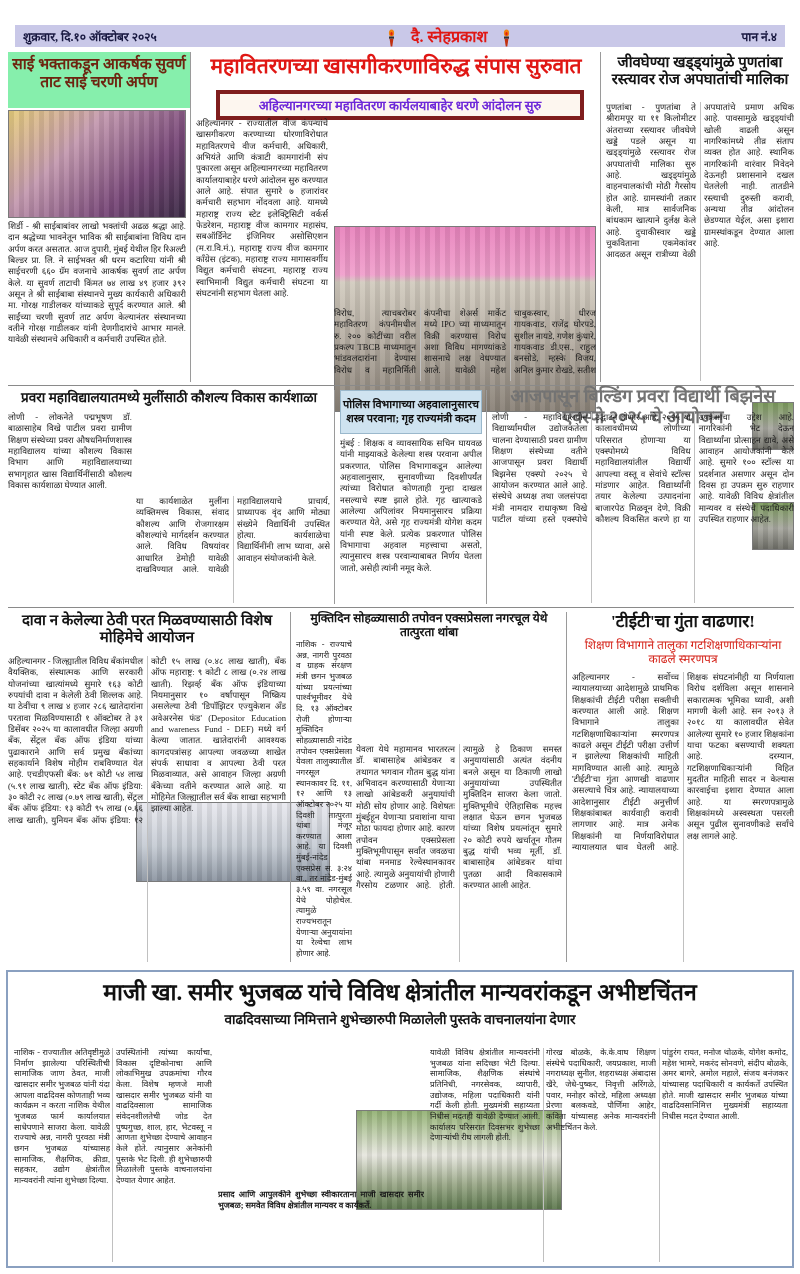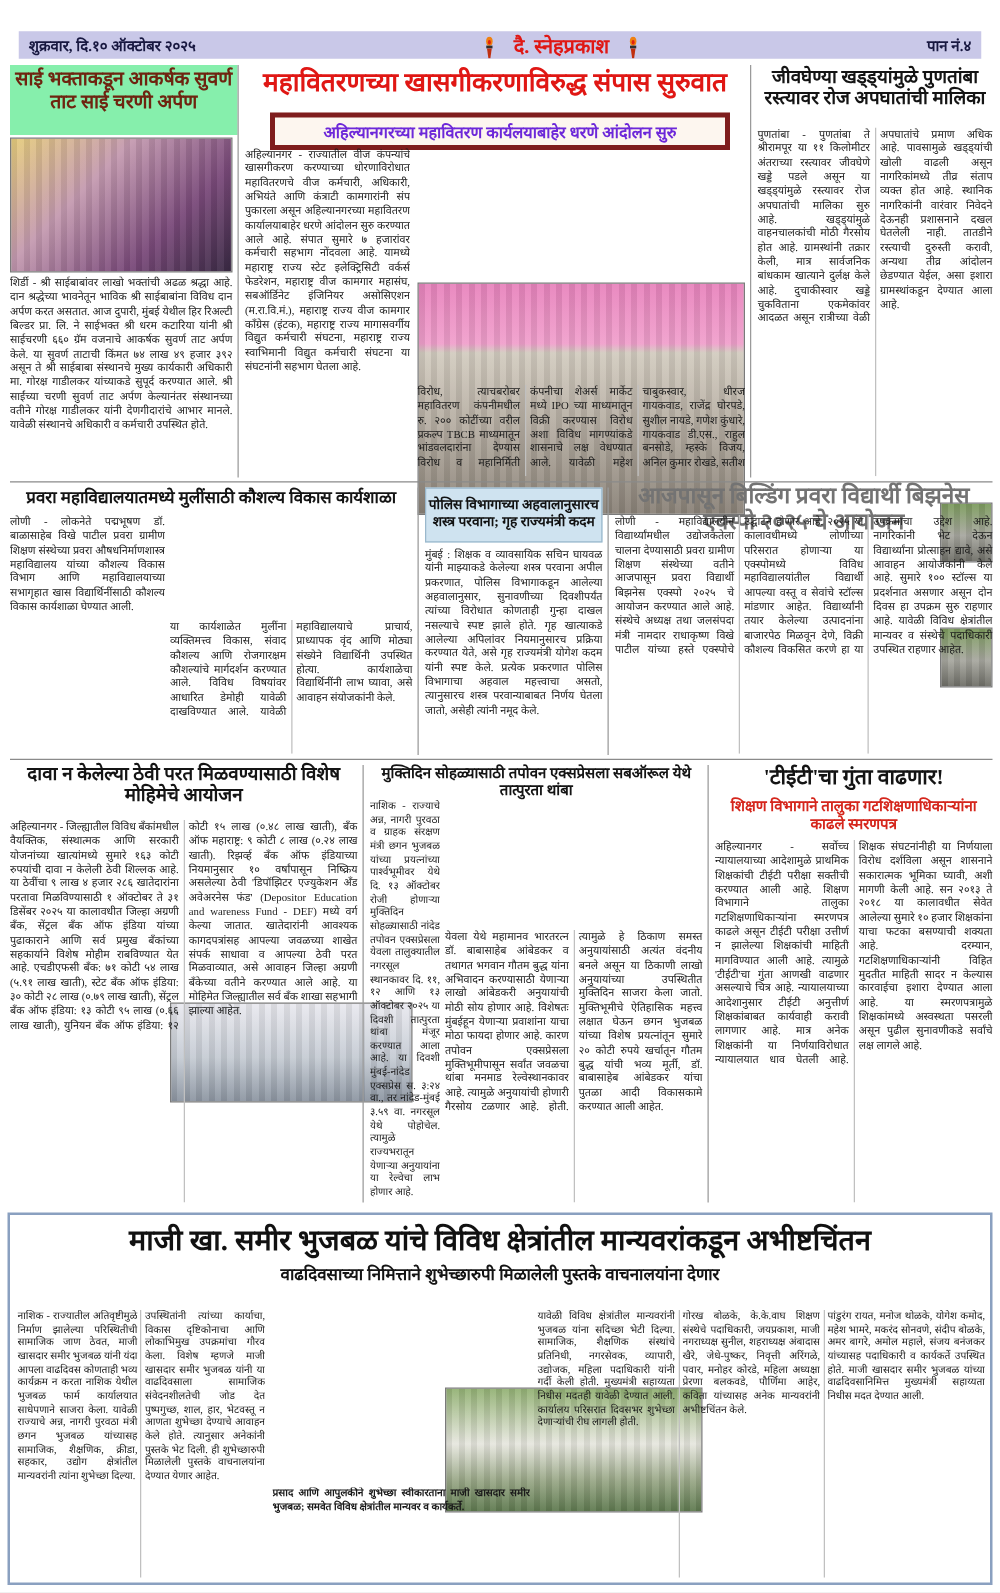--- a/index.html
+++ b/index.html
@@ -12,21 +12,21 @@
   .masthead .date{font-weight:bold;font-size:12px;color:#181840;}
   .masthead .pageno{font-weight:bold;font-size:12px;color:#181840;}
   .masthead .center{display:flex;align-items:flex-end;gap:14px;}
   .masthead .title{font-weight:bold;font-size:16px;color:#e01714;}
   
   .hl{font-weight:bold;text-align:center;line-height:1.15;}
   .hl-maroon{color:#6e2410;background:#86efac;padding:3px 2px;}
   .hl-red{color:#e01714;}
   .subbox{border:4px solid #7f1d1d;color:#6d28d9;font-weight:bold;text-align:center;
           background:#fdf6ef;display:flex;align-items:center;justify-content:center;}
-  .subred{color:#d5261c;font-weight:bold;text-align:center;line-height:1.2;}
+  .subred{color:#d5261c;font-weight:normal;text-align:center;line-height:1.2;}
   .bluebox{background:#cfe3f0;border:1px solid #9ab8cc;font-weight:bold;text-align:center;
            display:flex;align-items:center;justify-content:center;line-height:1.25;box-sizing:border-box;}
   
   .bt{font-size:8.6px;line-height:1.32;text-align:justify;color:#1a1a1a;overflow:hidden;}
   .bt-sm{font-size:8.2px;line-height:1.3;text-align:justify;color:#1a1a1a;overflow:hidden;}
   .c2{column-count:2;column-gap:8px;column-rule:1px solid #c0c0c0;}
   .c3{column-count:3;column-gap:8px;column-rule:1px solid #c0c0c0;}
   
   .photo{border:1px solid #7a7a7a;box-sizing:border-box;position:relative;overflow:hidden;}
   .photo::after{content:"";position:absolute;inset:0;
@@ -102,21 +102,21 @@
   <div class="abs hl" style="left:492px;top:386px;width:302px;font-size:18px;color:#737373;">आजपासून बिल्डिंग प्रवरा विद्यार्थी बिझनेस एक्स्पो २०२५ चे आयोजन</div>
   <div class="abs bt c3" style="left:492px;top:412px;width:302px;height:191px;">लोणी - महाविद्यालयीन विद्यार्थ्यांमधील उद्योजकतेला चालना देण्यासाठी प्रवरा ग्रामीण शिक्षण संस्थेच्या वतीने आजपासून प्रवरा विद्यार्थी बिझनेस एक्स्पो २०२५ चे आयोजन करण्यात आले आहे. संस्थेचे अध्यक्ष तथा जलसंपदा मंत्री नामदार राधाकृष्ण विखे पाटील यांच्या हस्ते एक्स्पोचे उद्घाटन होणार आहे. २०२५ या कालावधीमध्ये लोणीच्या परिसरात होणाऱ्या या एक्स्पोमध्ये विविध महाविद्यालयांतील विद्यार्थी आपल्या वस्तू व सेवांचे स्टॉल्स मांडणार आहेत. विद्यार्थ्यांनी तयार केलेल्या उत्पादनांना बाजारपेठ मिळवून देणे, विक्री कौशल्य विकसित करणे हा या उपक्रमाचा उद्देश आहे. नागरिकांनी भेट देऊन विद्यार्थ्यांना प्रोत्साहन द्यावे, असे आवाहन आयोजकांनी केले आहे. सुमारे १०० स्टॉल्स या प्रदर्शनात असणार असून दोन दिवस हा उपक्रम सुरु राहणार आहे. यावेळी विविध क्षेत्रांतील मान्यवर व संस्थेचे पदाधिकारी उपस्थित राहणार आहेत.</div>
 
   <div class="abs hrule" style="left:8px;top:607px;width:786px;"></div>
 
   <div class="abs hl" style="left:8px;top:612px;width:278px;font-size:15px;color:#141414;">दावा न केलेल्या ठेवी परत मिळवण्यासाठी विशेष मोहिमेचे आयोजन</div>
   <div class="abs bt c2" style="left:8px;top:656px;width:278px;height:306px;">अहिल्यानगर - जिल्ह्यातील विविध बँकांमधील वैयक्तिक, संस्थात्मक आणि सरकारी योजनांच्या खात्यांमध्ये सुमारे १६३ कोटी रुपयांची दावा न केलेली ठेवी शिल्लक आहे. या ठेवींचा ९ लाख ४ हजार २८६ खातेदारांना परतावा मिळविण्यासाठी १ ऑक्टोबर ते ३१ डिसेंबर २०२५ या कालावधीत जिल्हा अग्रणी बँक, सेंट्रल बँक ऑफ इंडिया यांच्या पुढाकाराने आणि सर्व प्रमुख बँकांच्या सहकार्याने विशेष मोहीम राबविण्यात येत आहे. एचडीएफसी बँक: ७१ कोटी ५४ लाख (५.९१ लाख खाती), स्टेट बँक ऑफ इंडिया: ३० कोटी २८ लाख (०.७९ लाख खाती), सेंट्रल बँक ऑफ इंडिया: १३ कोटी ९५ लाख (०.६६ लाख खाती), युनियन बँक ऑफ इंडिया: १२ कोटी १५ लाख (०.४८ लाख खाती), बँक ऑफ महाराष्ट्र: ९ कोटी ८ लाख (०.२४ लाख खाती). रिझर्व्ह बँक ऑफ इंडियाच्या नियमानुसार १० वर्षांपासून निष्क्रिय असलेल्या ठेवी 'डिपॉझिटर एज्युकेशन अँड अवेअरनेस फंड' (Depositor Education and wareness Fund - DEF) मध्ये वर्ग केल्या जातात. खातेदारांनी आवश्यक कागदपत्रांसह आपल्या जवळच्या शाखेत संपर्क साधावा व आपल्या ठेवी परत मिळवाव्यात, असे आवाहन जिल्हा अग्रणी बँकेच्या वतीने करण्यात आले आहे. या मोहिमेत जिल्ह्यातील सर्व बँक शाखा सहभागी झाल्या आहेत.</div>
 
   <div class="abs vrule" style="left:290px;top:612px;height:350px;"></div>
 
-  <div class="abs hl" style="left:296px;top:612px;width:266px;font-size:12px;color:#141414;">मुक्तिदिन सोहळ्यासाठी तपोवन एक्सप्रेसला सबऑरूल येथे तात्पुरता थांबा</div>
+  <div class="abs hl" style="left:296px;top:612px;width:266px;font-size:12px;color:#141414;">मुक्तिदिन सोहळ्यासाठी तपोवन एक्सप्रेसला नगरचूल येथे तात्पुरता थांबा</div>
   <div class="abs bt-sm" style="left:296px;top:640px;width:56px;height:322px;">नाशिक - राज्याचे अन्न, नागरी पुरवठा व ग्राहक संरक्षण मंत्री छगन भुजबळ यांच्या प्रयत्नांच्या पार्श्वभूमीवर येथे दि. १३ ऑक्टोबर रोजी होणाऱ्या मुक्तिदिन सोहळ्यासाठी नांदेड तपोवन एक्सप्रेसला येवला तालुक्यातील नगरसूल स्थानकावर दि. ११, १२ आणि १३ ऑक्टोबर २०२५ या दिवशी तात्पुरता थांबा मंजूर करण्यात आला आहे. या दिवशी मुंबई-नांदेड एक्सप्रेस स. ३:२४ वा., तर नांदेड-मुंबई ३.५९ वा. नगरसूल येथे पोहोचेल. त्यामुळे राज्यभरातून येणाऱ्या अनुयायांना या रेल्वेचा लाभ होणार आहे.</div>
   <div class="abs photo ph-tribute" style="left:356px;top:640px;width:206px;height:100px;"></div>
   <div class="abs bt c2" style="left:356px;top:744px;width:206px;height:218px;">येवला येथे महामानव भारतरत्न डॉ. बाबासाहेब आंबेडकर व तथागत भगवान गौतम बुद्ध यांना अभिवादन करण्यासाठी येणाऱ्या लाखो आंबेडकरी अनुयायांची मोठी सोय होणार आहे. विशेषतः मुंबईहून येणाऱ्या प्रवाशांना याचा मोठा फायदा होणार आहे. कारण तपोवन एक्सप्रेसला मुक्तिभूमीपासून सर्वांत जवळचा थांबा मनमाड रेल्वेस्थानकावर आहे. त्यामुळे अनुयायांची होणारी गैरसोय टळणार आहे. होती. त्यामुळे हे ठिकाण समस्त अनुयायांसाठी अत्यंत वंदनीय बनले असून या ठिकाणी लाखो अनुयायांच्या उपस्थितीत मुक्तिदिन साजरा केला जातो. मुक्तिभूमीचे ऐतिहासिक महत्त्व लक्षात घेऊन छगन भुजबळ यांच्या विशेष प्रयत्नांतून सुमारे २० कोटी रुपये खर्चातून गौतम बुद्ध यांची भव्य मूर्ती, डॉ. बाबासाहेब आंबेडकर यांचा पुतळा आदी विकासकामे करण्यात आली आहेत.</div>
 
   <div class="abs vrule" style="left:566px;top:612px;height:350px;"></div>
 
   <div class="abs hl" style="left:572px;top:612px;width:222px;font-size:17px;color:#141414;">'टीईटी'चा गुंता वाढणार!</div>
   <div class="abs subred" style="left:572px;top:638px;width:222px;font-size:12px;">शिक्षण विभागाने तालुका गटशिक्षणाधिकाऱ्यांना काढले स्मरणपत्र</div>
   <div class="abs bt c2" style="left:572px;top:672px;width:222px;height:290px;">अहिल्यानगर - सर्वोच्च न्यायालयाच्या आदेशामुळे प्राथमिक शिक्षकांची टीईटी परीक्षा सक्तीची करण्यात आली आहे. शिक्षण विभागाने तालुका गटशिक्षणाधिकाऱ्यांना स्मरणपत्र काढले असून टीईटी परीक्षा उत्तीर्ण न झालेल्या शिक्षकांची माहिती मागविण्यात आली आहे. त्यामुळे 'टीईटी'चा गुंता आणखी वाढणार असल्याचे चित्र आहे. न्यायालयाच्या आदेशानुसार टीईटी अनुत्तीर्ण शिक्षकांबाबत कार्यवाही करावी लागणार आहे. मात्र अनेक शिक्षकांनी या निर्णयाविरोधात न्यायालयात धाव घेतली आहे. शिक्षक संघटनांनीही या निर्णयाला विरोध दर्शविला असून शासनाने सकारात्मक भूमिका घ्यावी, अशी मागणी केली आहे. सन २०१३ ते २०१८ या कालावधीत सेवेत आलेल्या सुमारे १० हजार शिक्षकांना याचा फटका बसण्याची शक्यता आहे. दरम्यान, गटशिक्षणाधिकाऱ्यांनी विहित मुदतीत माहिती सादर न केल्यास कारवाईचा इशारा देण्यात आला आहे. या स्मरणपत्रामुळे शिक्षकांमध्ये अस्वस्थता पसरली असून पुढील सुनावणीकडे सर्वांचे लक्ष लागले आहे.</div>
 

